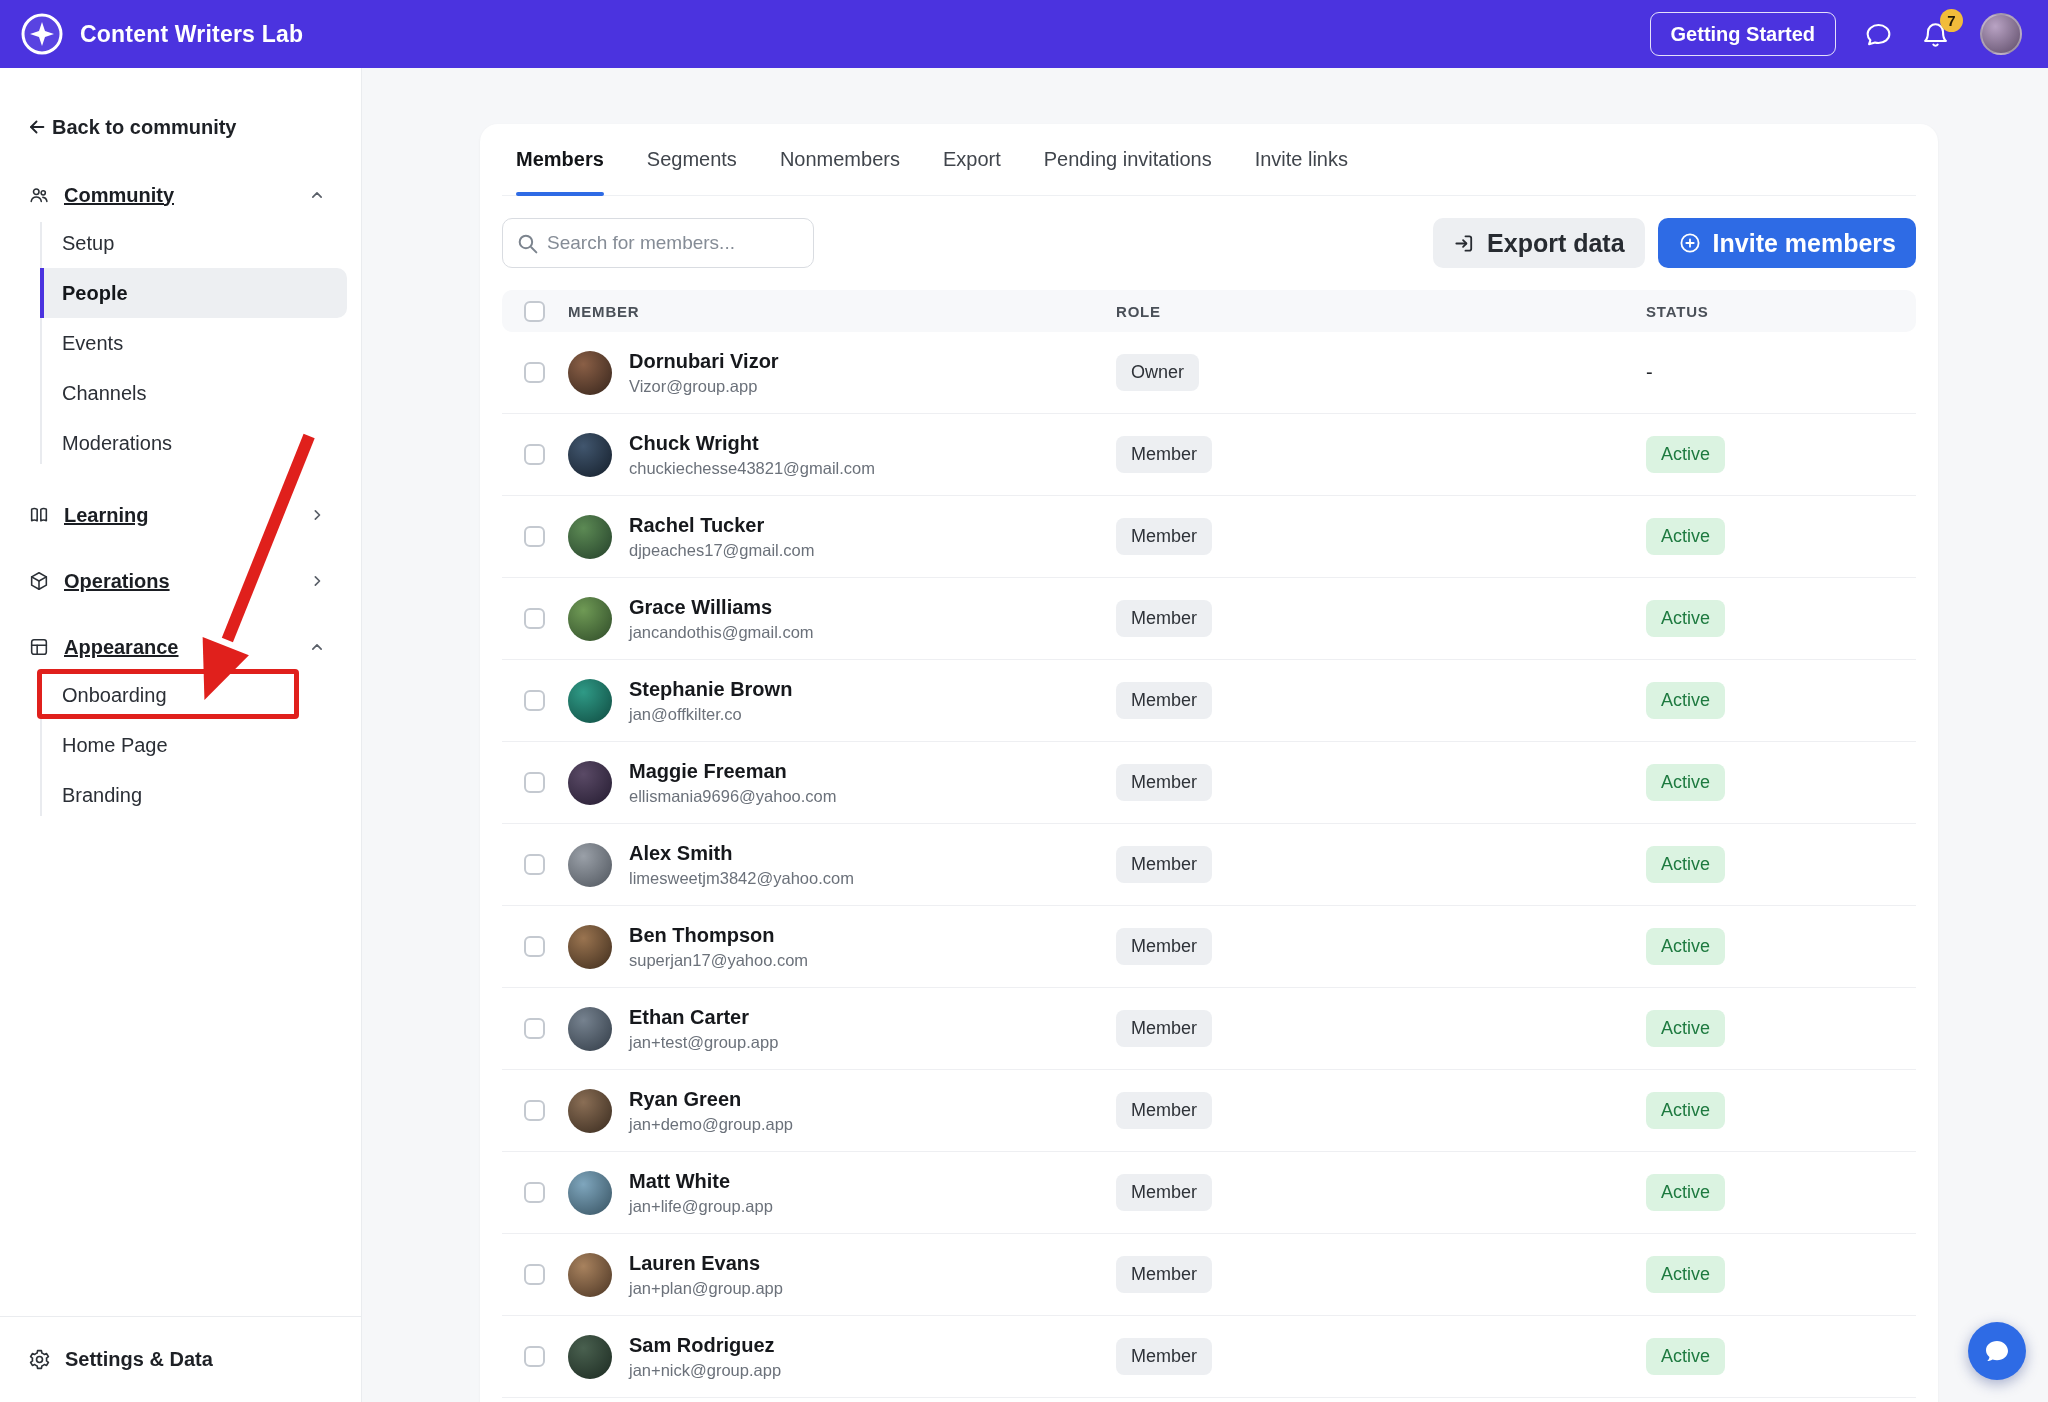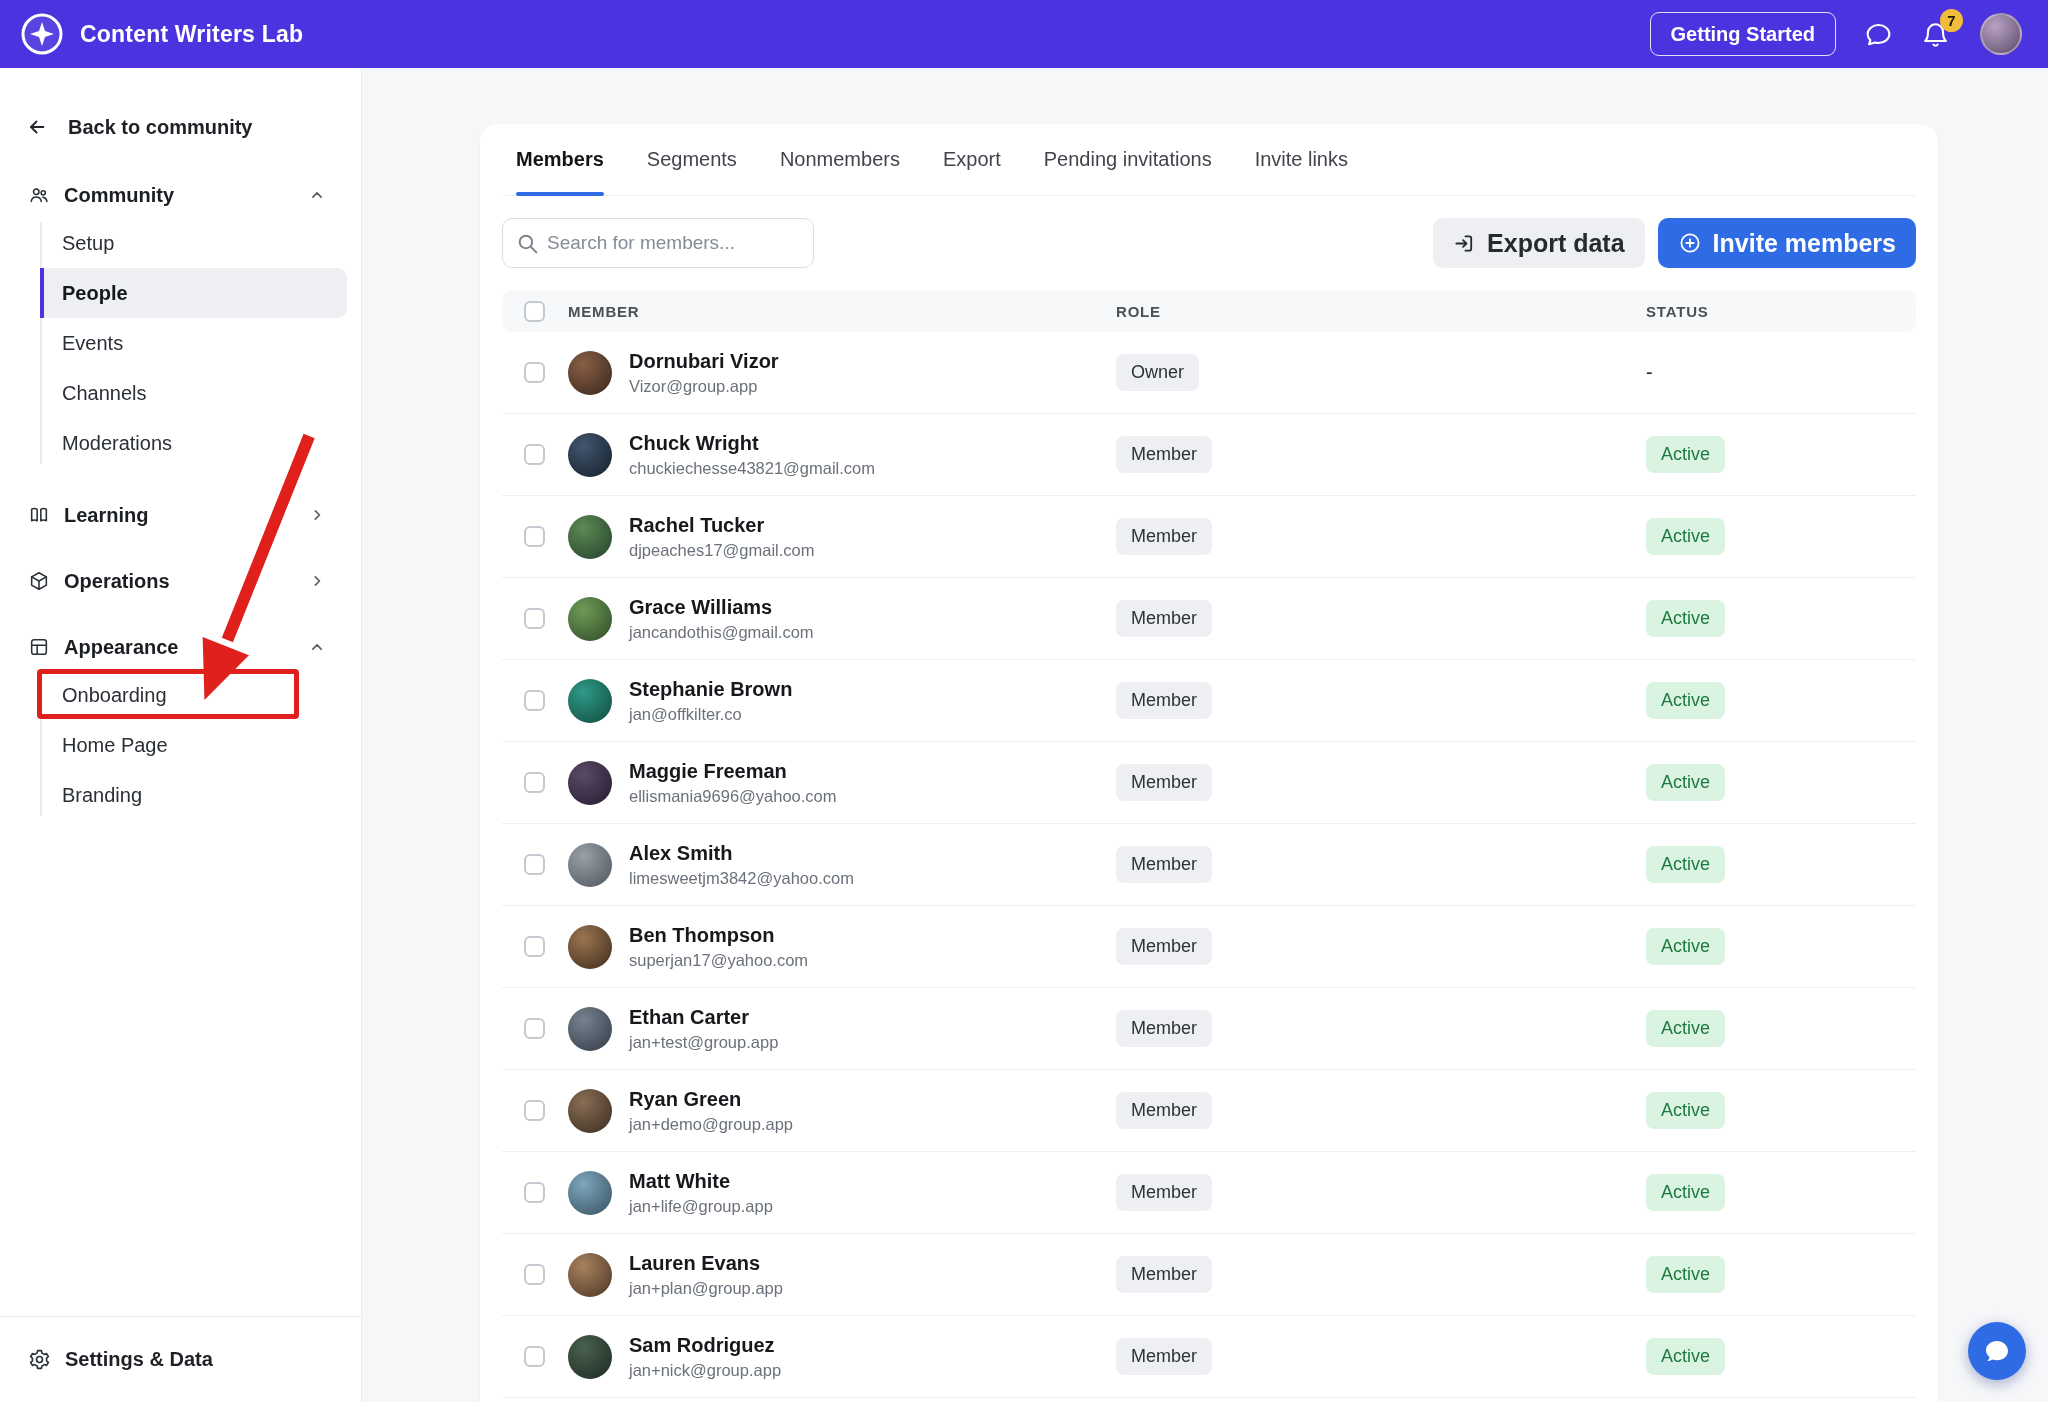--- a/index.html
+++ b/index.html
@@ -40,29 +40,29 @@
     background: radial-gradient(circle at 35% 30%, #b9a3c4, #5c4a66);
     border: 2px solid rgba(255,255,255,.35);
   }
 
   
   .sidebar {
     position: fixed; top: 68px; left: 0; bottom: 0; width: 362px;
     background: #fff; border-right: 1px solid #EAECEF; z-index: 20;
   }
   .back-link {
-    margin: 44px 26px 0 26px; display: flex; align-items: center; gap: 20px;
+    margin: 44px 26px 0 26px; display: flex; align-items: center; gap: 4px;
     font-size: 20px; font-weight: 600; color: #1E2126; cursor: pointer; height: 30px;
   }
   .section { margin-top: 28px; }
   .section:first-child { margin-top: 34px; }
   .section-head {
     display: flex; align-items: center; height: 38px;
     padding: 0 34px 0 28px; gap: 14px;
-    font-size: 20px; font-weight: 700; color: #1B1E23; cursor: pointer;
+    font-size: 20px; font-weight: 700; color: #1B1E23; cursor: pointer; text-decoration: underline;
   }
   .s-icon { display: flex; color: #2B3036; }
   .chev { margin-left: auto; display: flex; color: #595F68; }
   .s-items { list-style: none; position: relative; margin-top: 4px; }
   .s-items::before {
     content: ''; position: absolute; left: 40px; top: 4px; bottom: 4px;
     width: 2px; background: #E9EBEF;
   }
   .s-item {
     height: 50px; margin-left: 40px; margin-right: 14px; padding-left: 22px;

